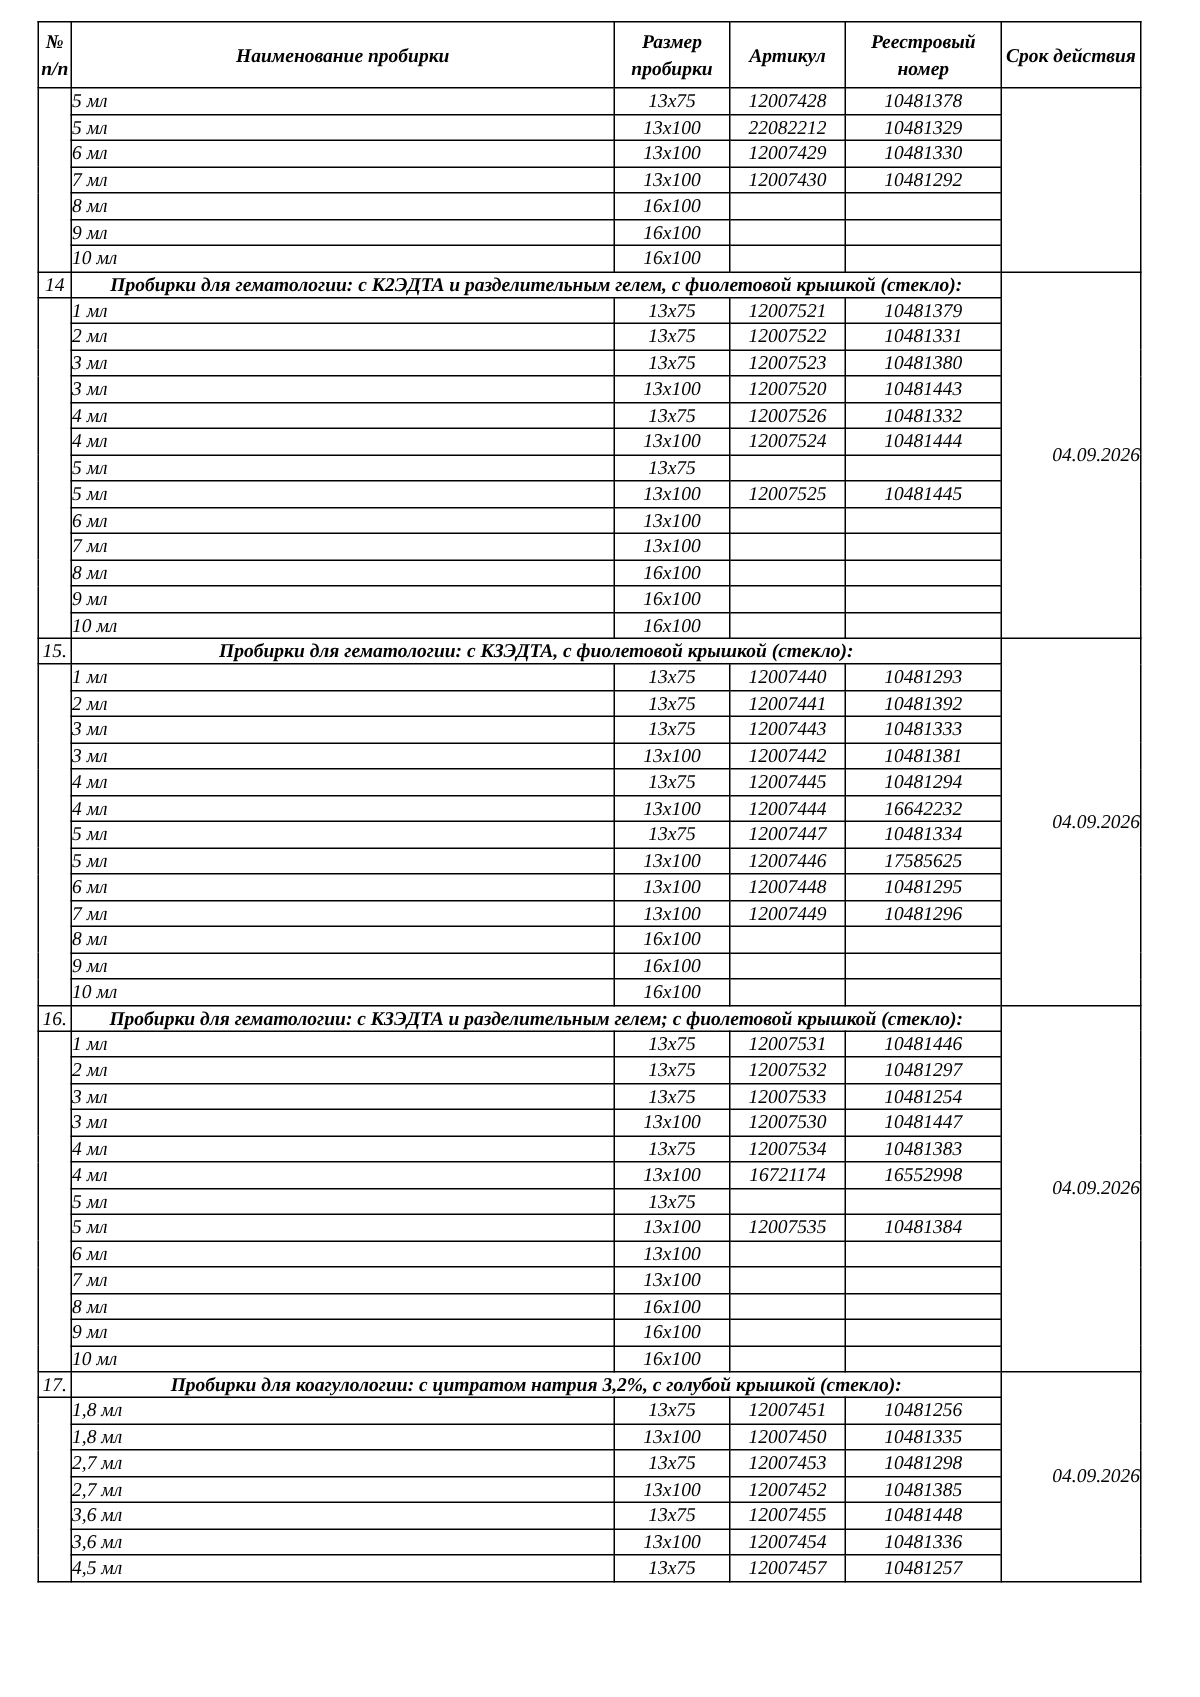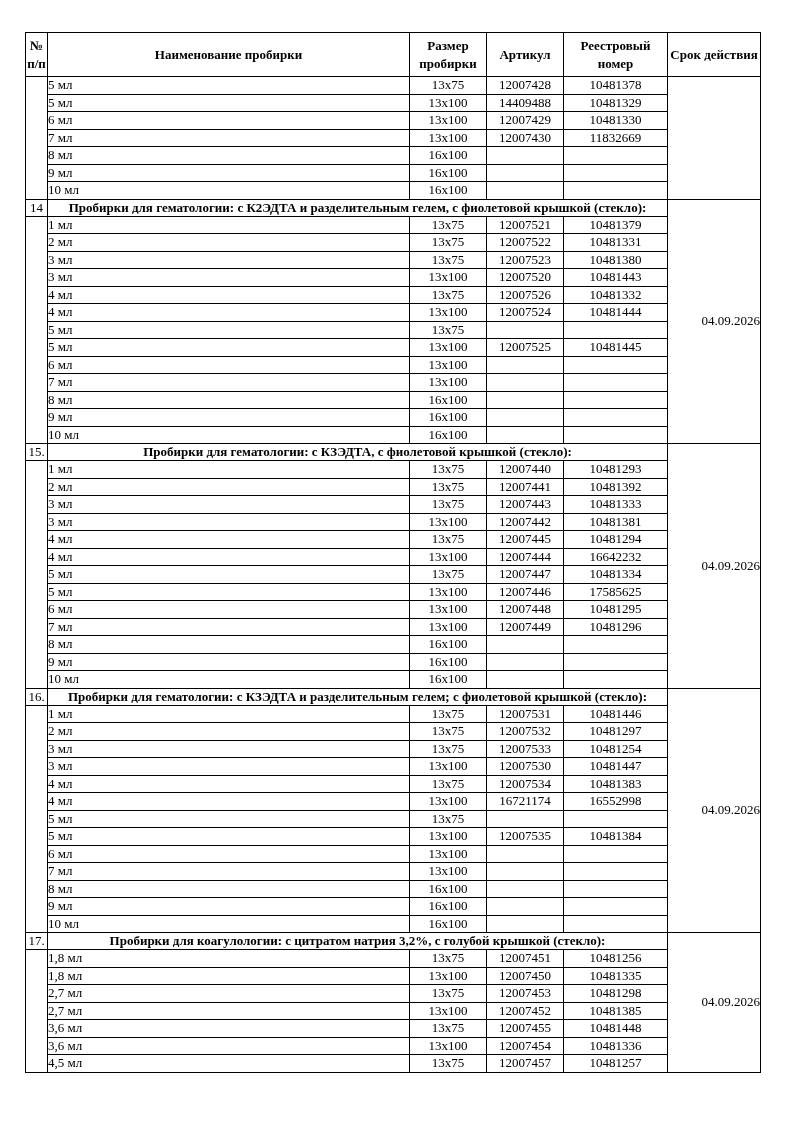--- a/index.html
+++ b/index.html
@@ -8,24 +8,25 @@
     width: 800px;
     height: 1131px;
     background: #ffffff;
     font-family: "Liberation Serif", "DejaVu Serif", serif;
     color: #000;
     overflow: hidden;
   }
   table.tubes {
     position: absolute;
     left: 25px;
-    top: 32px;
+    top: 14px;
     width: 735px;
     border-collapse: collapse;
     table-layout: fixed;
+    font-style: italic;
   }
   table.tubes th, table.tubes td {
     border: 1px solid #000;
     padding: 0;
     vertical-align: middle;
     font-size: 13px;
     line-height: 16px;
     overflow: hidden;
     white-space: nowrap;
   }
@@ -78,34 +79,34 @@
           <td class="cell-num-empty" rowspan="7"></td>
           <td class="cell-name">5 мл</td>
           <td class="cell-size">13x75</td>
           <td class="cell-articul">12007428</td>
           <td class="cell-reestr">10481378</td>
           <td class="cell-srok" rowspan="7"></td>
         </tr>
         <tr class="data-row">
           <td class="cell-name">5 мл</td>
           <td class="cell-size">13x100</td>
-          <td class="cell-articul">14409488</td>
+          <td class="cell-articul">22082212</td>
           <td class="cell-reestr">10481329</td>
         </tr>
         <tr class="data-row">
           <td class="cell-name">6 мл</td>
           <td class="cell-size">13x100</td>
           <td class="cell-articul">12007429</td>
           <td class="cell-reestr">10481330</td>
         </tr>
         <tr class="data-row">
           <td class="cell-name">7 мл</td>
           <td class="cell-size">13x100</td>
           <td class="cell-articul">12007430</td>
-          <td class="cell-reestr">11832669</td>
+          <td class="cell-reestr">10481292</td>
         </tr>
         <tr class="data-row">
           <td class="cell-name">8 мл</td>
           <td class="cell-size">16x100</td>
           <td class="cell-articul"></td>
           <td class="cell-reestr"></td>
         </tr>
         <tr class="data-row">
           <td class="cell-name">9 мл</td>
           <td class="cell-size">16x100</td>

